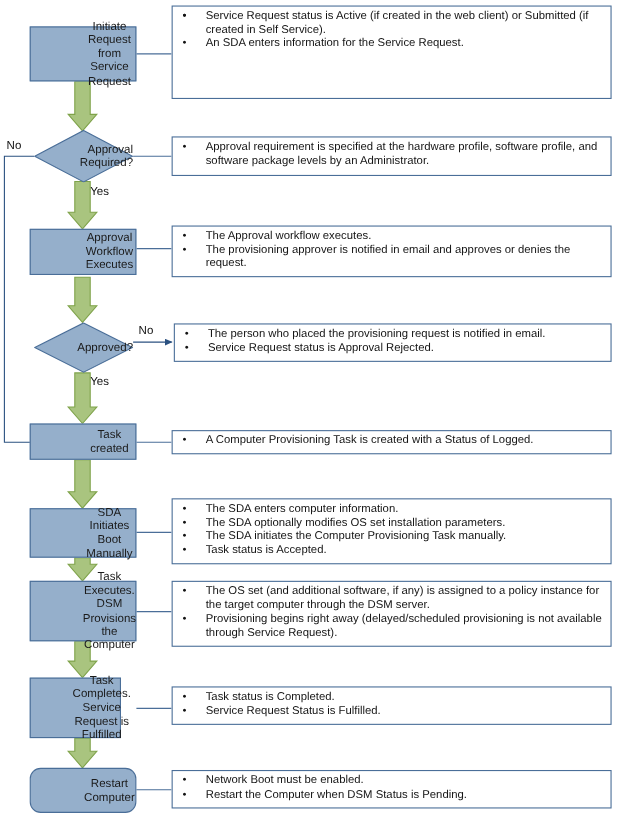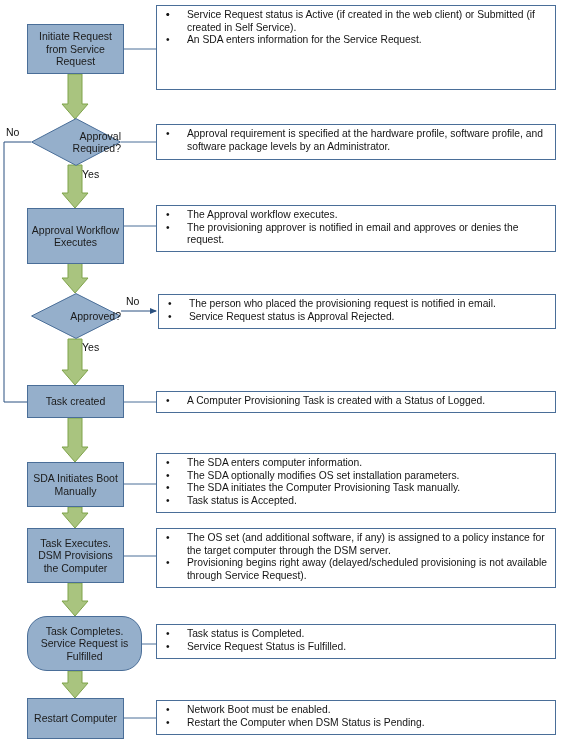--- a/index.html
+++ b/index.html
@@ -7,21 +7,21 @@
   body{width:575px;height:750px;position:relative;overflow:hidden;
        font-family:"Liberation Sans",sans-serif;color:#1a1a1a;
        -webkit-font-smoothing:antialiased;}
   #canvas{position:absolute;left:0;top:0;width:575px;height:750px;}
   svg.wires{position:absolute;left:0;top:0;width:575px;height:750px;}
 
   
   .node{position:absolute;box-sizing:border-box;display:flex;align-items:center;
         justify-content:center;text-align:center;line-height:1.18;}
   .pbox{background:#95afcb;border:1px solid #4a6e98;font-size:10.5px;color:#1b1b1b;}
-  .pbox .lbl{padding:0 3px;}
+  .pbox .lbl{padding:0 3px;margin-left:48px;}
   .diamond{background:transparent;}
   .diamond .dshape{position:absolute;left:0;top:0;width:100%;height:100%;}
   .diamond .lbl{position:relative;z-index:2;font-size:10.5px;width:100%;text-align:right;}
 
   
   .callout{position:absolute;box-sizing:border-box;border:1px solid #4a6e98;
            background:#ffffff;padding:3px 4px 4px 4px;}
   .callout ul{margin:0;padding:0;list-style:none;}
   .callout li{position:relative;padding-left:26px;font-size:10.3px;
               line-height:12.6px;margin:0;color:#141414;}
@@ -81,21 +81,21 @@
     <span class="lbl">Initiate Request from Service Request</span>
   </div>
 
   <div class="node diamond" style="left:31px;top:118px;width:90px;height:48px;">
     <svg class="dshape" viewBox="0 0 90 48" preserveAspectRatio="none">
       <polygon points="45,0.6 89.4,24 45,47.4 0.6,24" fill="#95afcb" stroke="#4a6e98" stroke-width="1"></polygon>
     </svg>
     <span class="lbl">Approval Required?</span>
   </div>
 
-  <div class="node pbox" style="left:27px;top:208px;width:97px;height:56px;">
+  <div class="node pbox" style="left:27px;top:208px;width:97px;height:42px;">
     <span class="lbl">Approval Workflow Executes</span>
   </div>
 
   <div class="node pbox" style="left:27px;top:385px;width:97px;height:33px;">
     <span class="lbl">Task created</span>
   </div>
 
   <div class="node diamond" style="left:31px;top:293px;width:90px;height:46px;">
     <svg class="dshape" viewBox="0 0 90 46" preserveAspectRatio="none">
       <polygon points="45,0.6 89.4,23 45,45.4 0.6,23" fill="#95afcb" stroke="#4a6e98" stroke-width="1"></polygon>
@@ -104,25 +104,25 @@
   </div>
 
   <div class="node pbox" style="left:27px;top:462px;width:97px;height:45px;">
     <span class="lbl">SDA Initiates Boot Manually</span>
   </div>
 
   <div class="node pbox" style="left:27px;top:528px;width:97px;height:55px;">
     <span class="lbl">Task Executes. DSM Provisions the Computer</span>
   </div>
 
-  <div class="node pbox" style="left:27px;top:616px;width:115px;height:55px;border-radius:20px;">
+  <div class="node pbox" style="left:27px;top:616px;width:83px;height:55px;">
     <span class="lbl">Task Completes. Service Request is Fulfilled</span>
   </div>
 
-  <div class="node pbox" style="left:27px;top:698px;width:97px;height:41px;">
+  <div class="node pbox" style="left:27px;top:698px;width:97px;height:41px;border-radius:10px;">
     <span class="lbl">Restart Computer</span>
   </div>
 
   <div class="elabel" style="left:6px;top:126px;">No</div>
   <div class="elabel" style="left:82px;top:168px;">Yes</div>
   <div class="elabel" style="left:126px;top:295px;">No</div>
   <div class="elabel" style="left:82px;top:341px;">Yes</div>
 
   <div class="callout" style="left:156px;top:5px;width:400px;height:85px;">
     <ul>

